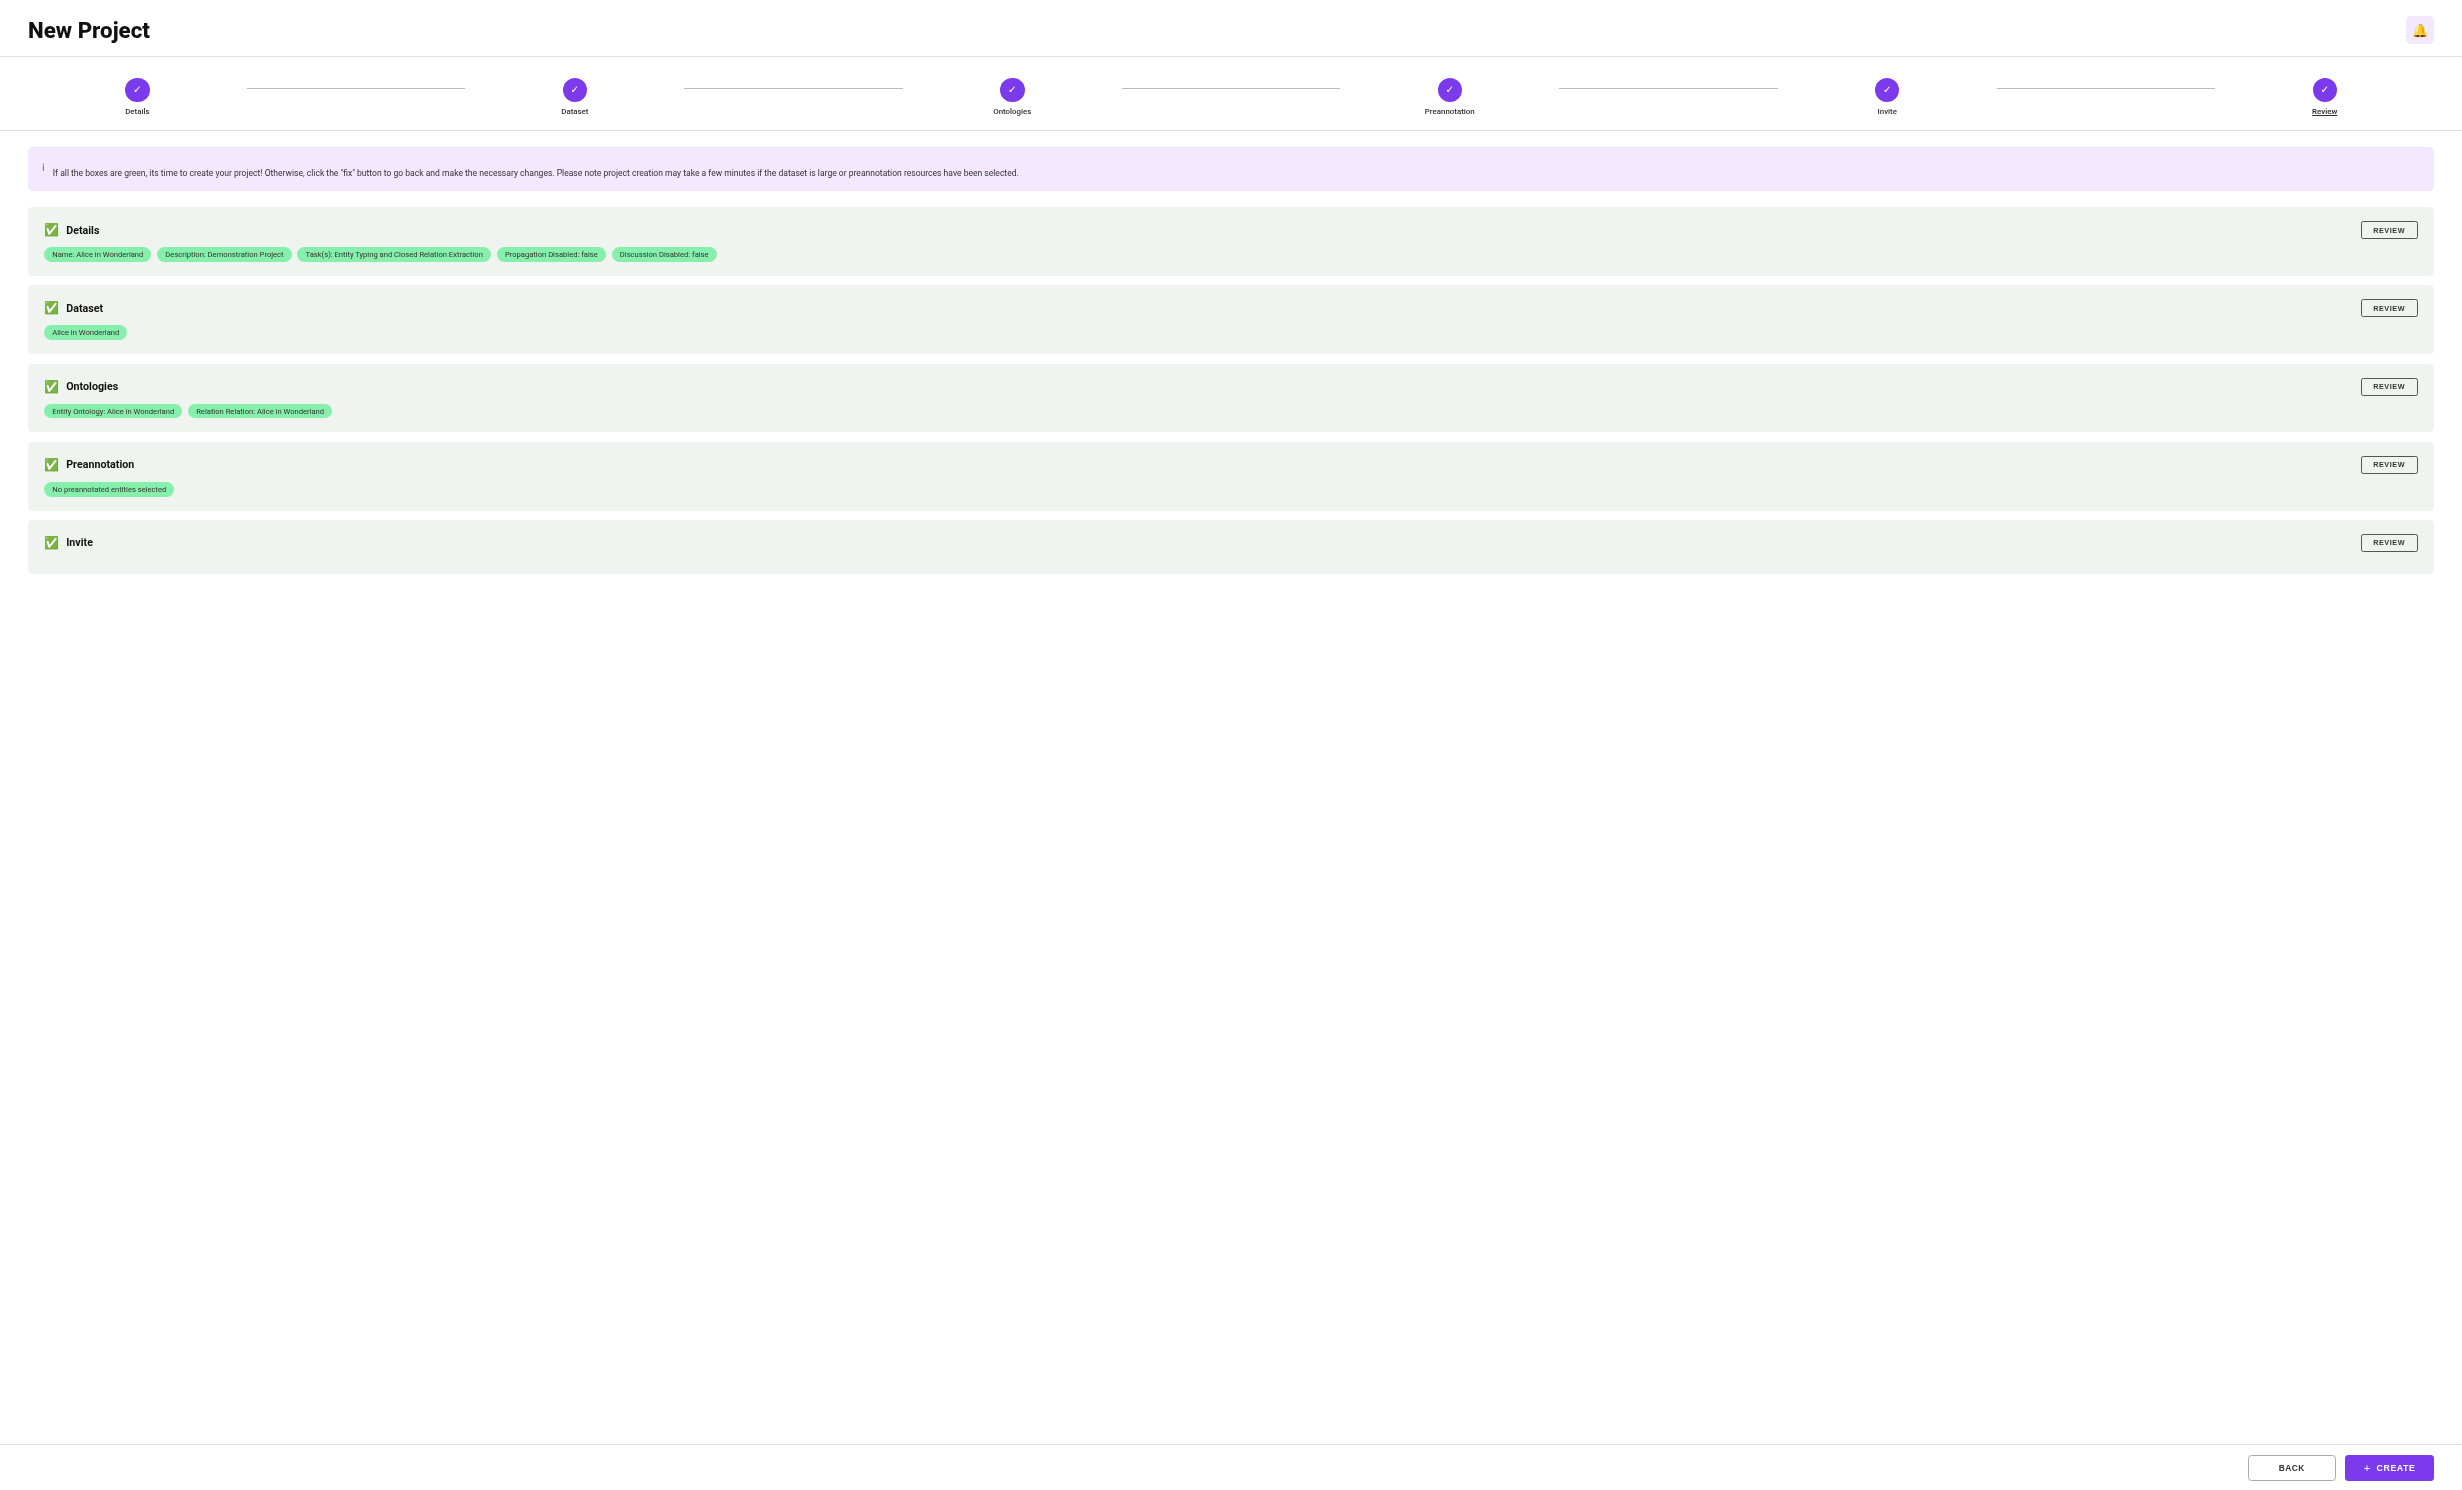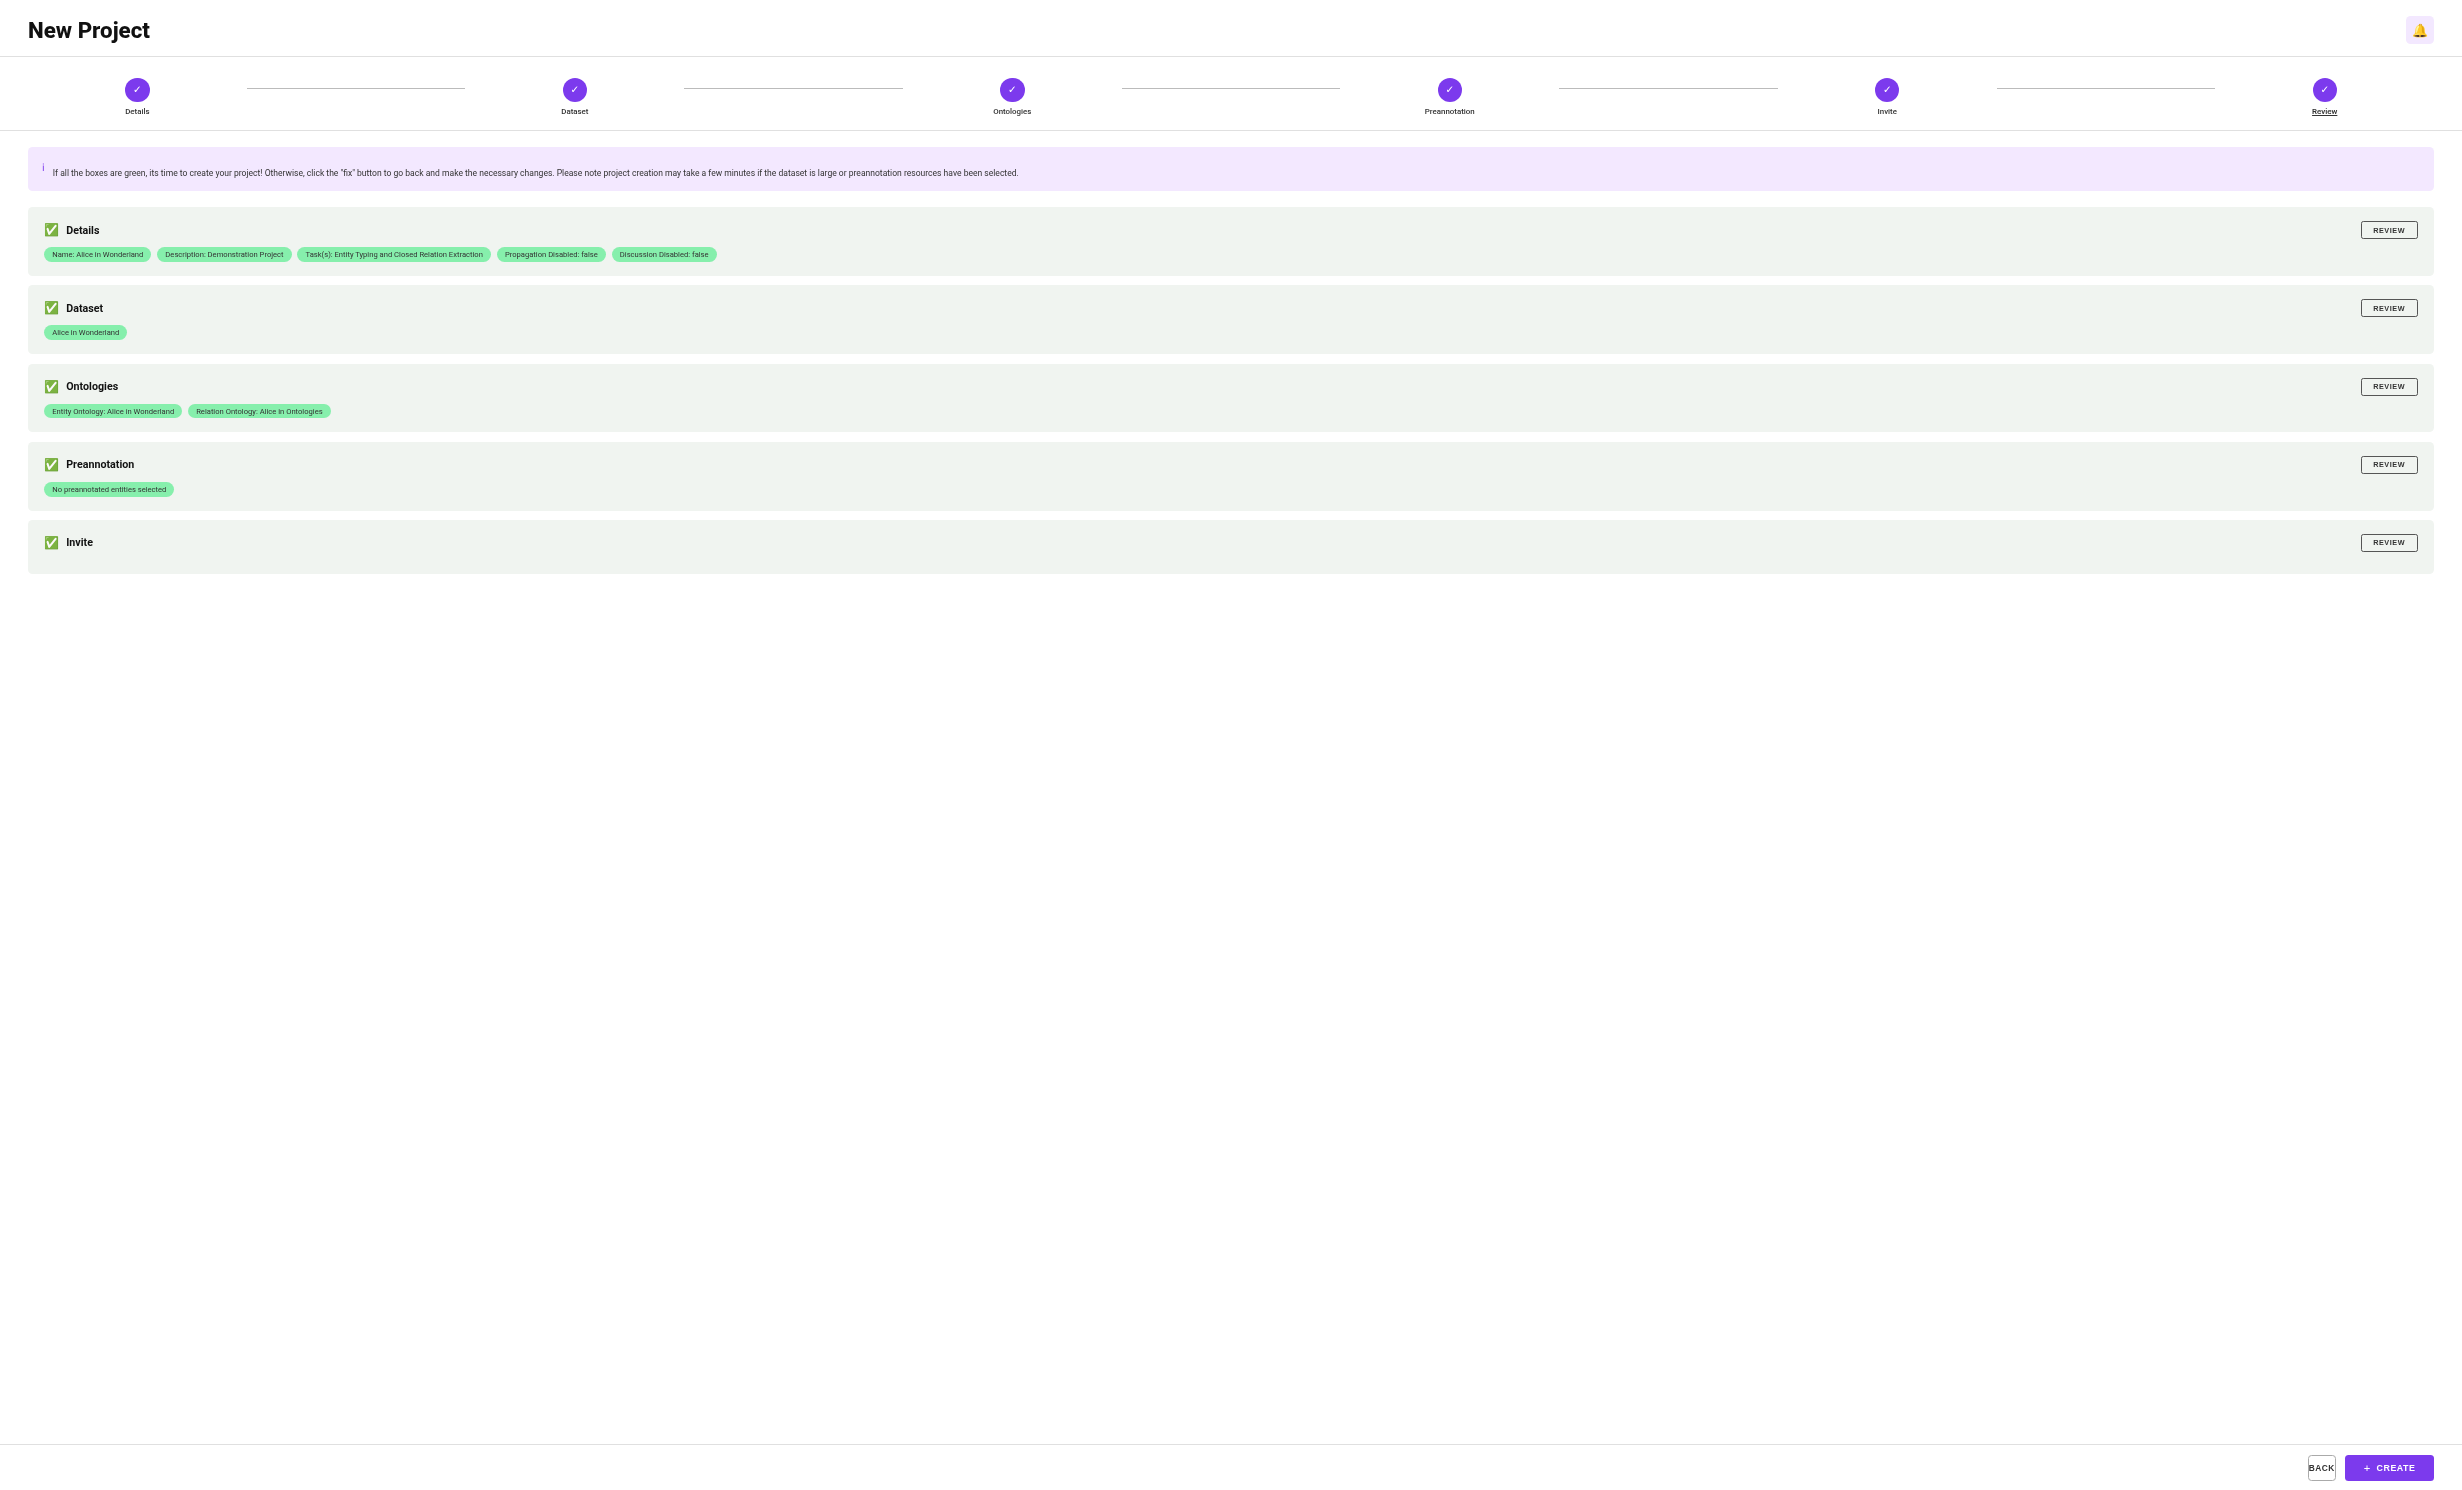--- a/index.html
+++ b/index.html
@@ -168,21 +168,21 @@
       align-items: center;
     }
 
     .back-btn {
       background: transparent;
       border: 1.2px solid #aaa;
       color: #333;
       font-size: 0.9rem;
       font-weight: 700;
       letter-spacing: 0.06em;
-      padding: 7px 0;
+      padding: 7px 30px;
       border-radius: 3.5px;
       cursor: pointer;
     }
 
     .create-btn {
       background: #7c3aed;
       color: #fff;
       border: none;
       font-size: 0.95rem;
       font-weight: 700;
@@ -338,21 +338,21 @@
   <div class="review-section">
     <div class="section-header">
       <div class="section-title-row">
         <span class="check-icon">✅</span>
         <span class="section-title">Ontologies</span>
       </div>
       <button class="review-btn">REVIEW</button>
     </div>
     <div class="section-tags">
       <span class="tag">Entity Ontology: Alice in Wonderland</span>
-      <span class="tag">Relation Ontology: Alice in Ontologies</span>
+      <span class="tag">Relation Relation: Alice in Wonderland</span>
     </div>
   </div>
 
   <div class="review-section">
     <div class="section-header">
       <div class="section-title-row">
         <span class="check-icon">✅</span>
         <span class="section-title">Preannotation</span>
       </div>
       <button class="review-btn">REVIEW</button>

